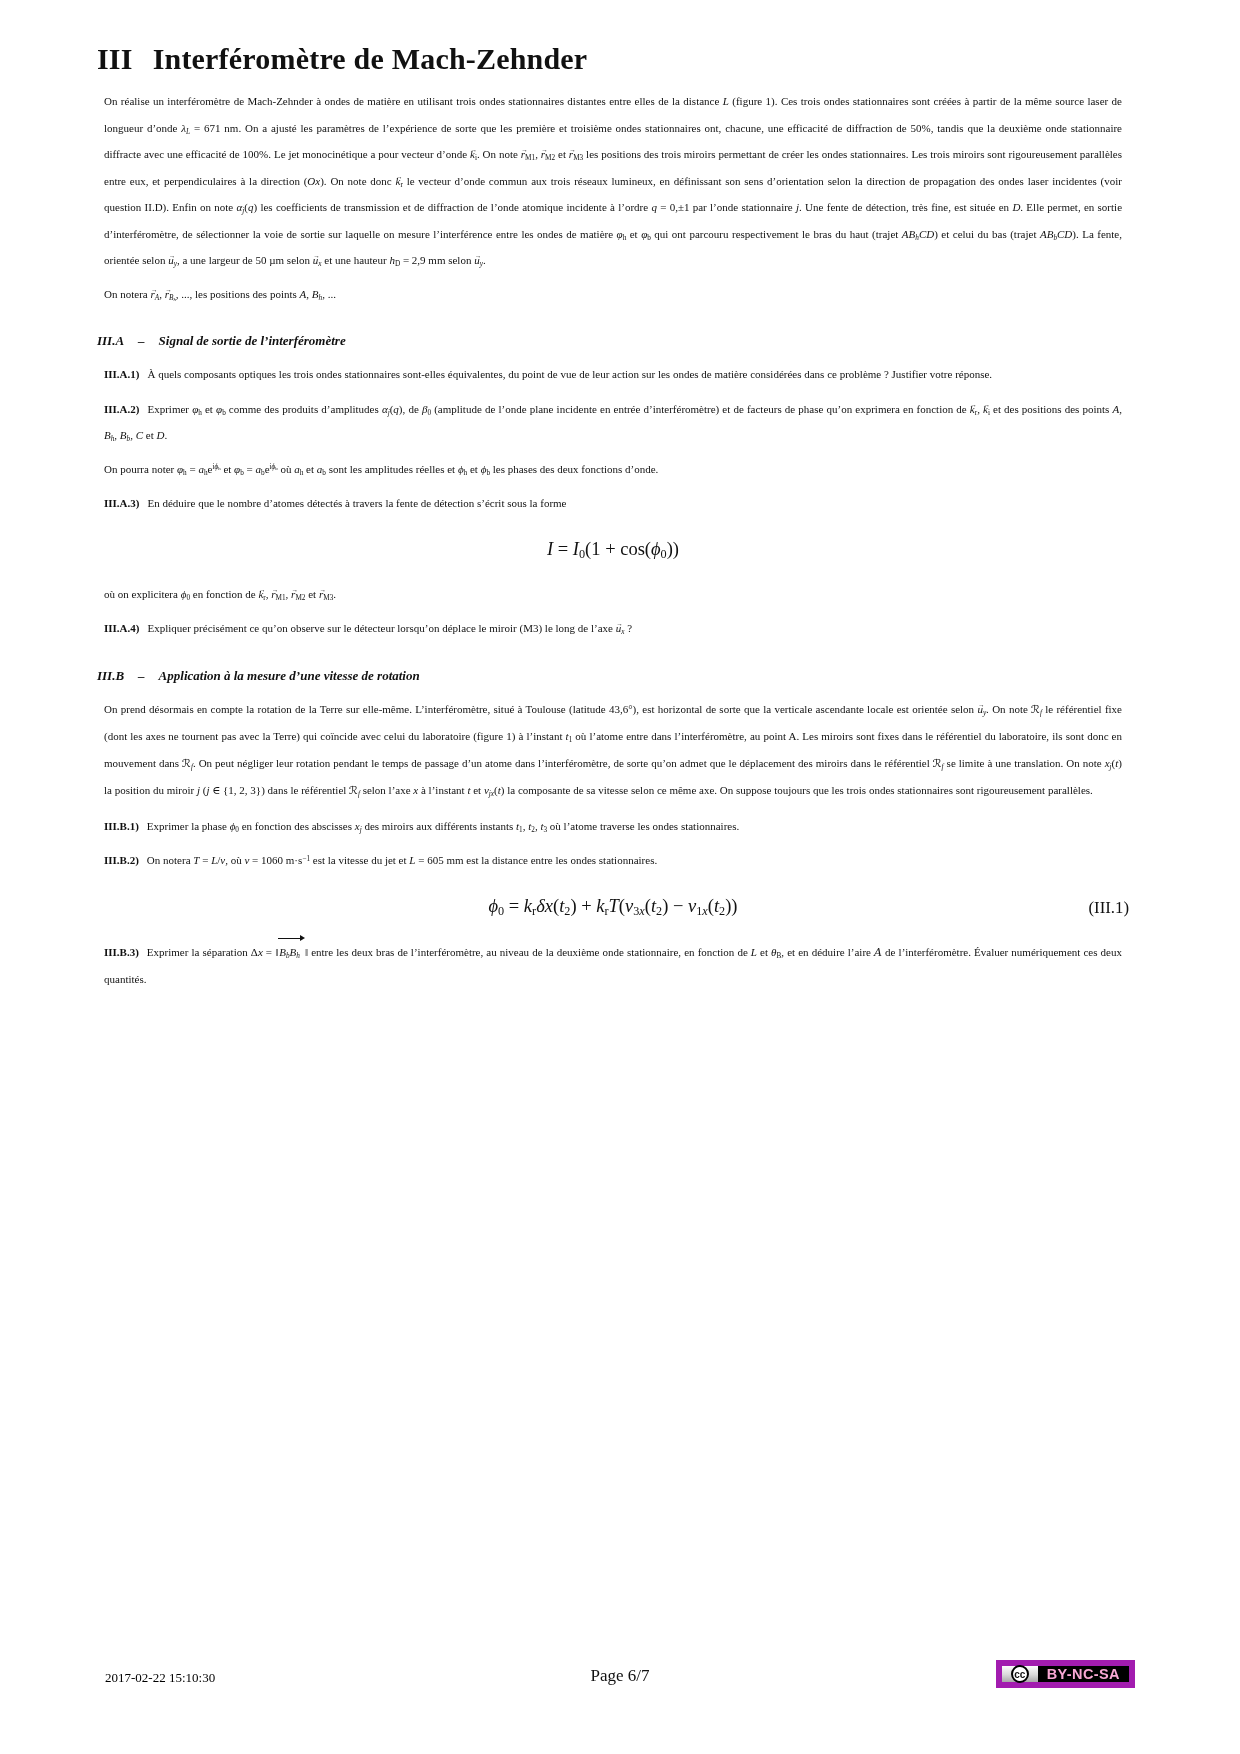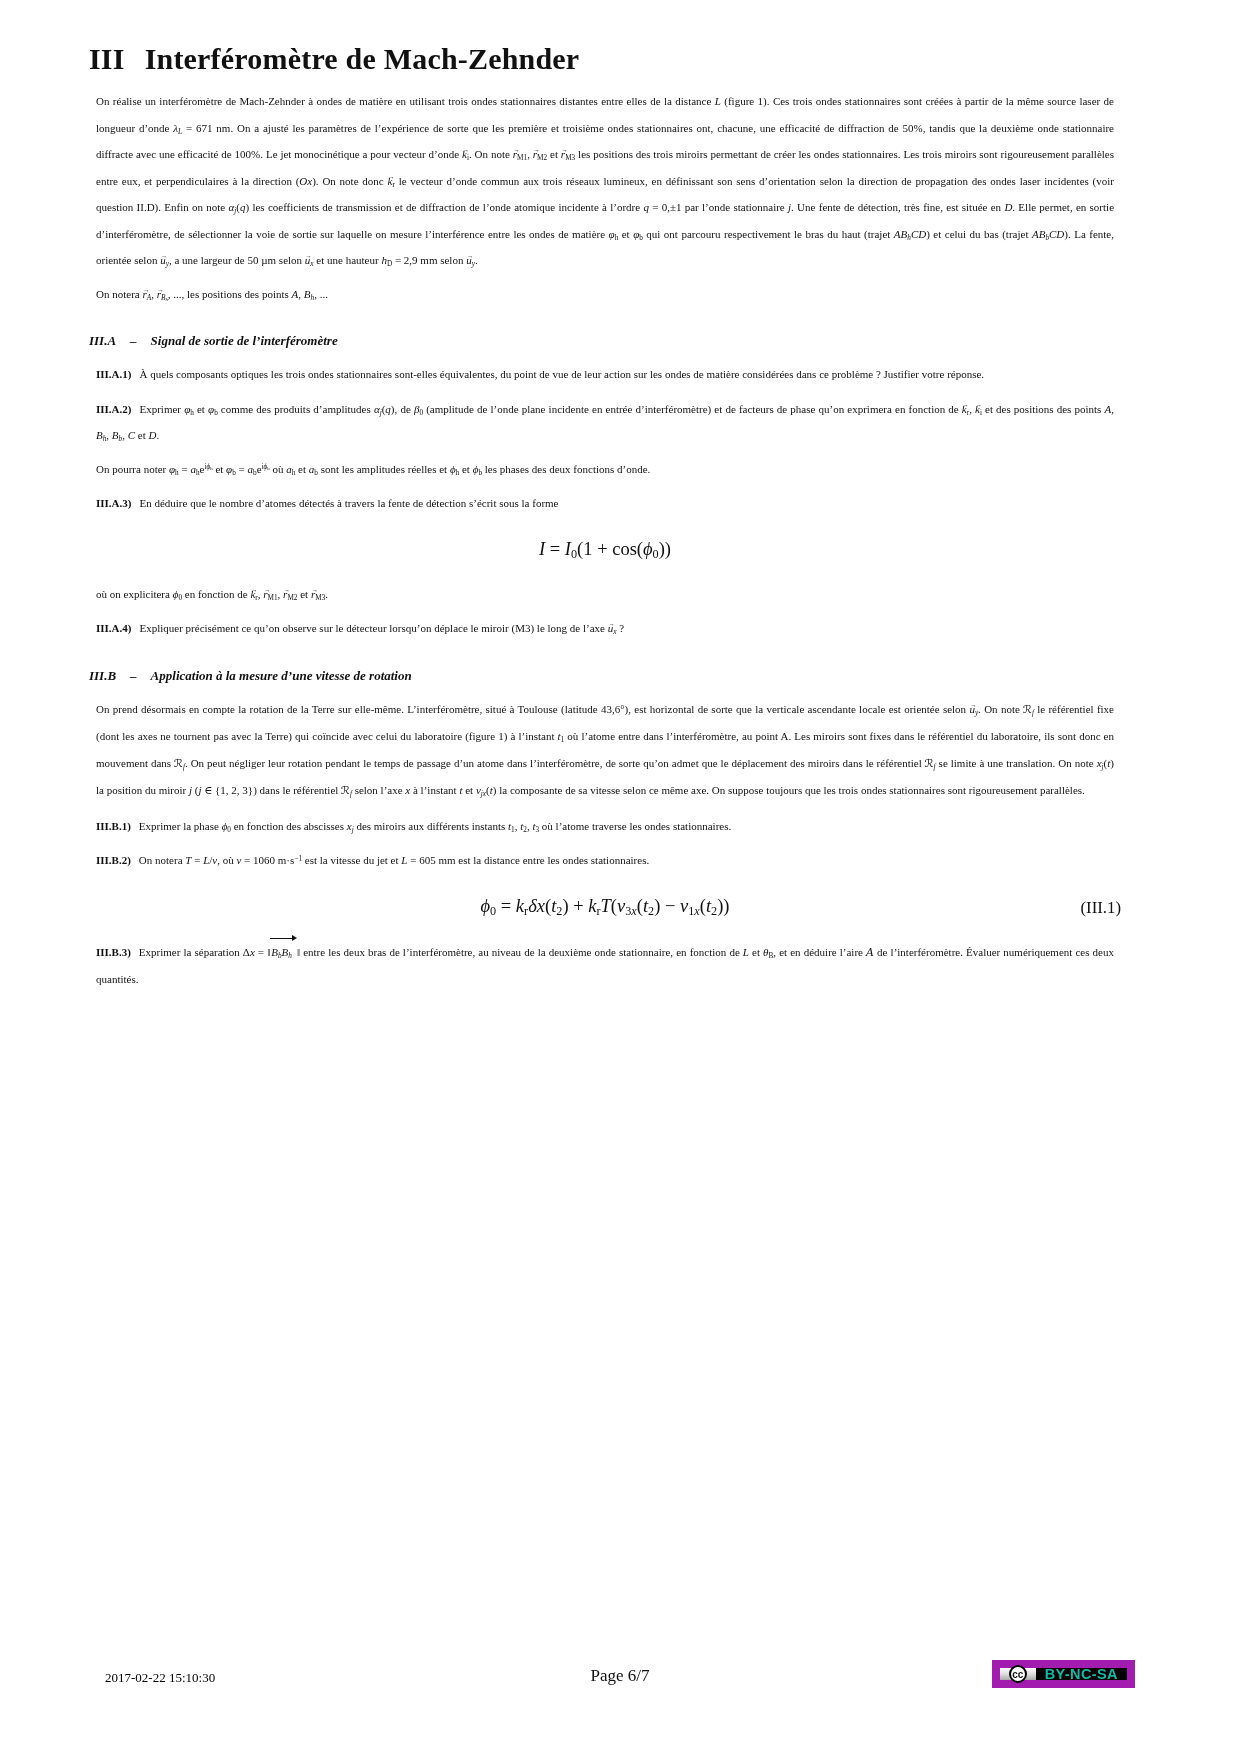--- a/index.html
+++ b/index.html
@@ -1,21 +1,21 @@
 <!DOCTYPE html>
 <html><head>
 <meta charset="utf-8">
 <style>
   html,body{margin:0;padding:0;background:#e9e9e9;}
   .page{
     position:relative; width:1240px; height:1754px; background:#ffffff;
     font-family:"Liberation Serif","DejaVu Serif",serif; color:#111;
     margin:0 auto; overflow:hidden;
   }
-  .content{position:absolute; left:89px; top:42px; width:1032px;}
+  .content{position:absolute; left:97px; top:42px; width:1032px;}
   h1{font-size:30px; font-weight:bold; margin:0 0 12px 0; letter-spacing:0.2px;}
   h1 .tnum{margin-right:20px;}
   p{margin:7px; font-size:11px; line-height:26.5px; text-align:justify;}
   p.cont{margin-top:3px;}
   p.q{margin-top:8px;}
   b.qlabel{margin-right:8px; white-space:nowrap;}
   h2{font-size:13px; font-weight:bold; font-style:italic; margin:26px 0 12px 0;}
   h2 .hnum{margin-right:14px;}
   h2 .hdash{margin-right:14px; font-weight:bold;}
   sub{font-size:66%; line-height:0; vertical-align:-0.28em;}
@@ -26,27 +26,27 @@
   .ovr{position:relative; display:inline-block; padding:1px 5px 0 1px;}
   .ovr::before{content:""; position:absolute; top:0; left:0; right:5px; border-top:1.3px solid #111;}
   .ovr::after{content:""; position:absolute; top:-2.5px; right:0; width:0; height:0;
     border-style:solid; border-width:3px 0 3px 5px; border-color:transparent transparent transparent #111;}
   .eq{position:relative; margin:18px 0; text-align:center; font-size:18.5px; line-height:28px;}
   .eq .eq-num{position:absolute; right:0; top:2px; font-size:16.8px;}
   .footer{position:absolute; left:105px; right:105px; top:1658px; height:36px;}
   .stamp{position:absolute; left:0; top:12px; font-size:13px; color:#000000;}
   .pageno{position:absolute; left:0; right:0; top:8px; text-align:center; font-size:17px;}
   .cc-badge{position:absolute; right:0; top:2px; display:inline-flex; align-items:stretch;
-    border:8px solid #a21caf; height:28px; box-sizing:border-box; background:#000; cursor:pointer;}
+    border:6px solid #a21caf; height:28px; box-sizing:border-box; background:#000; cursor:pointer;}
   .cc-left{width:36px; background:linear-gradient(180deg,#fdfdfd 0%,#d9d9d9 55%,#a8a8a8 100%);
     display:flex; align-items:center; justify-content:center;}
   .cc-circle{width:18px; height:18px; border:2px solid #000; border-radius:50%; background:#fff;
     font-family:"Liberation Sans","DejaVu Sans",sans-serif; font-weight:bold; font-size:10px;
     display:flex; align-items:center; justify-content:center; box-sizing:border-box;}
-  .cc-right{background:#000; color:#14b8a6; display:flex; align-items:center; padding:0 9px;
+  .cc-right{background:#000; color:#f9a8d4; display:flex; align-items:center; padding:0 9px;
     font-family:"Liberation Sans","DejaVu Sans",sans-serif; font-weight:bold; font-size:14.5px; letter-spacing:0.4px;}
 </style>
 </head>
 <body>
 
 <div class="page">
   <div class="content">
 
     <h1><span class="tnum">III</span><span>Interféromètre de Mach-Zehnder</span></h1>
 

